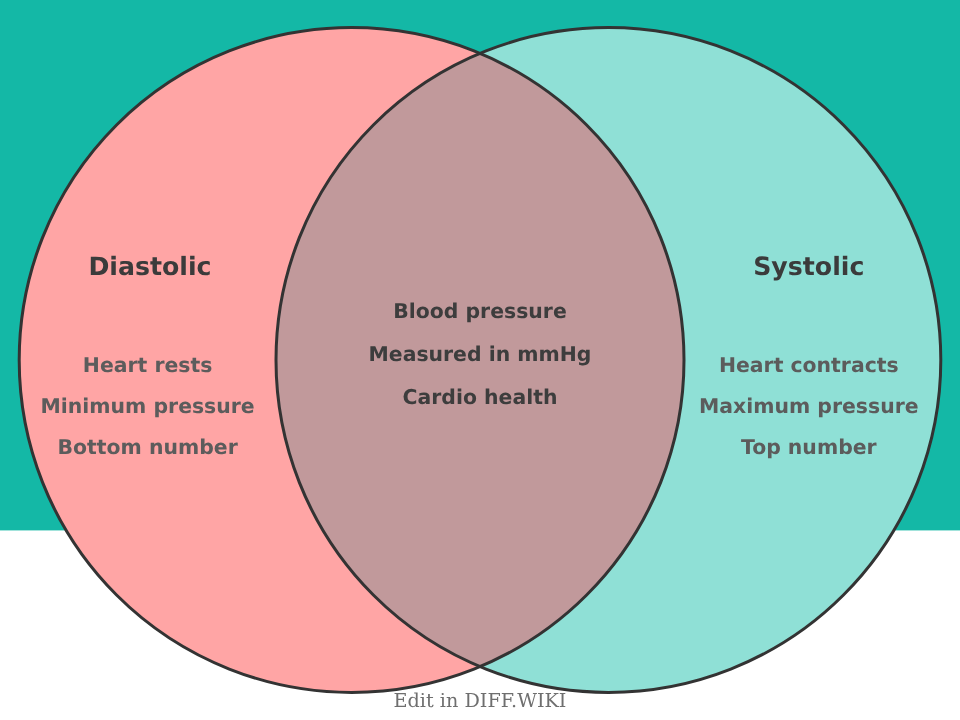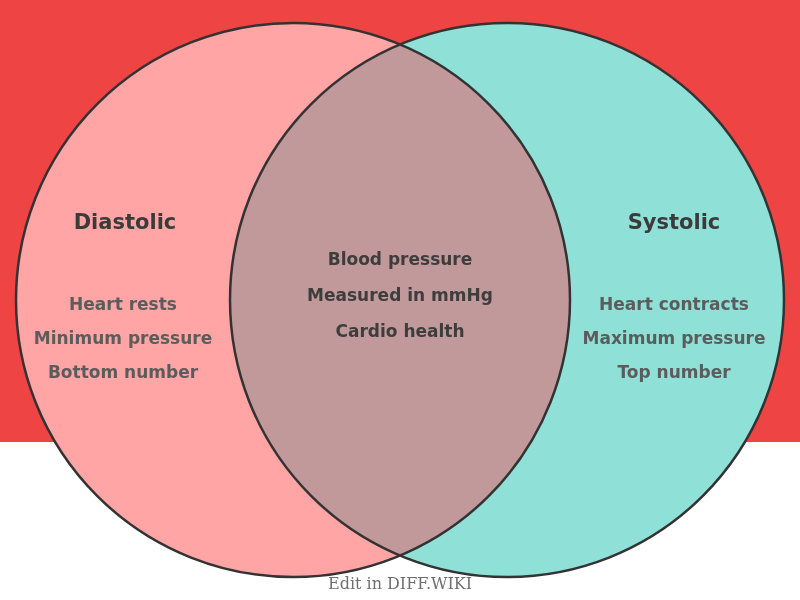--- a/index.html
+++ b/index.html
@@ -8,21 +8,21 @@
     background: #ffffff;
     width: 800px;
     height: 600px;
     overflow: hidden;
     font-family: "DejaVu Sans", sans-serif;
   }
   .stage {
     position: relative;
     width: 800px;
     height: 442px;
-    background: #ef4444;
+    background: #14b8a6;
     text-align: right;
   }
   svg { display: block; }
   text { user-select: none; }
   .set-title {
     font-family: "DejaVu Sans", sans-serif;
     font-size: 21px;
     font-weight: bold;
     fill: #3b3b3b;
   }

